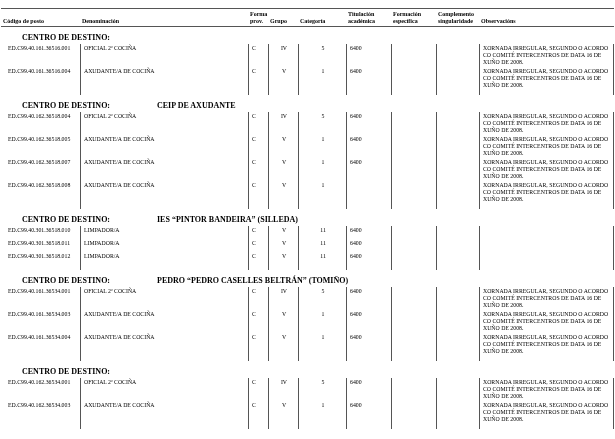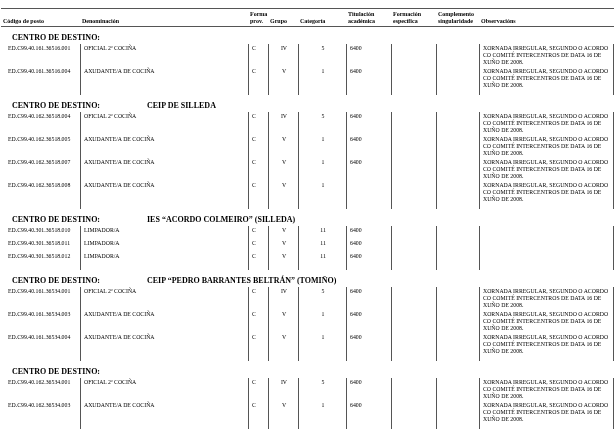--- a/index.html
+++ b/index.html
@@ -36,21 +36,21 @@
     box-sizing:border-box;
   }
   
   .section{margin:5px 0 0 1px;}
   .sec-head{
     display:flex;
     font-weight:bold;
     font-size:8px;
     height:12px;
     align-items:center;
-    padding-left:11px;
+    padding-left:21px;
     box-sizing:border-box;
   }
   .sec-head .centro-label{width:135px;flex:none;}
   .sec-head .centro-name{flex:1;}
   .row{min-height:23px;}
   .row.short{min-height:13px;}
   .row.spacer{min-height:5px;}
   .cell{
     font-size:5.8px;
     line-height:1.25;
@@ -118,21 +118,21 @@
           <div class="cell"></div>
           <div class="cell"></div>
           <div class="cell"></div>
           <div class="cell"></div>
           <div class="cell last"></div>
         </div>
       </div>
       <div class="section">
         <div class="sec-head">
           <span class="centro-label">CENTRO DE DESTINO:</span>
-          <span class="centro-name">CEIP DE SILLEDA</span>
+          <span class="centro-name">CEIP DE AXUDANTE</span>
         </div>
         <div class="grid row">
           <div class="cell first">ED.C99.40.162.36518.004</div>
           <div class="cell">OFICIAL 2ª COCIÑA</div>
           <div class="cell">C</div>
           <div class="cell center">IV</div>
           <div class="cell center">5</div>
           <div class="cell">6400</div>
           <div class="cell"></div>
           <div class="cell"></div>
@@ -179,21 +179,21 @@
           <div class="cell"></div>
           <div class="cell"></div>
           <div class="cell"></div>
           <div class="cell"></div>
           <div class="cell last"></div>
         </div>
       </div>
       <div class="section">
         <div class="sec-head">
           <span class="centro-label">CENTRO DE DESTINO:</span>
-          <span class="centro-name">IES “ACORDO COLMEIRO” (SILLEDA)</span>
+          <span class="centro-name">IES “PINTOR BANDEIRA” (SILLEDA)</span>
         </div>
         <div class="grid row short">
           <div class="cell first">ED.C99.40.301.36518.010</div>
           <div class="cell">LIMPADOR/A</div>
           <div class="cell">C</div>
           <div class="cell center">V</div>
           <div class="cell center">11</div>
           <div class="cell">6400</div>
           <div class="cell"></div>
           <div class="cell"></div>
@@ -229,21 +229,21 @@
           <div class="cell"></div>
           <div class="cell"></div>
           <div class="cell"></div>
           <div class="cell"></div>
           <div class="cell last"></div>
         </div>
       </div>
       <div class="section">
         <div class="sec-head">
           <span class="centro-label">CENTRO DE DESTINO:</span>
-          <span class="centro-name">CEIP “PEDRO BARRANTES BELTRÁN” (TOMIÑO)</span>
+          <span class="centro-name">PEDRO “PEDRO CASELLES BELTRÁN” (TOMIÑO)</span>
         </div>
         <div class="grid row">
           <div class="cell first">ED.C99.40.161.36534.001</div>
           <div class="cell">OFICIAL 2ª COCIÑA</div>
           <div class="cell">C</div>
           <div class="cell center">IV</div>
           <div class="cell center">5</div>
           <div class="cell">6400</div>
           <div class="cell"></div>
           <div class="cell"></div>

